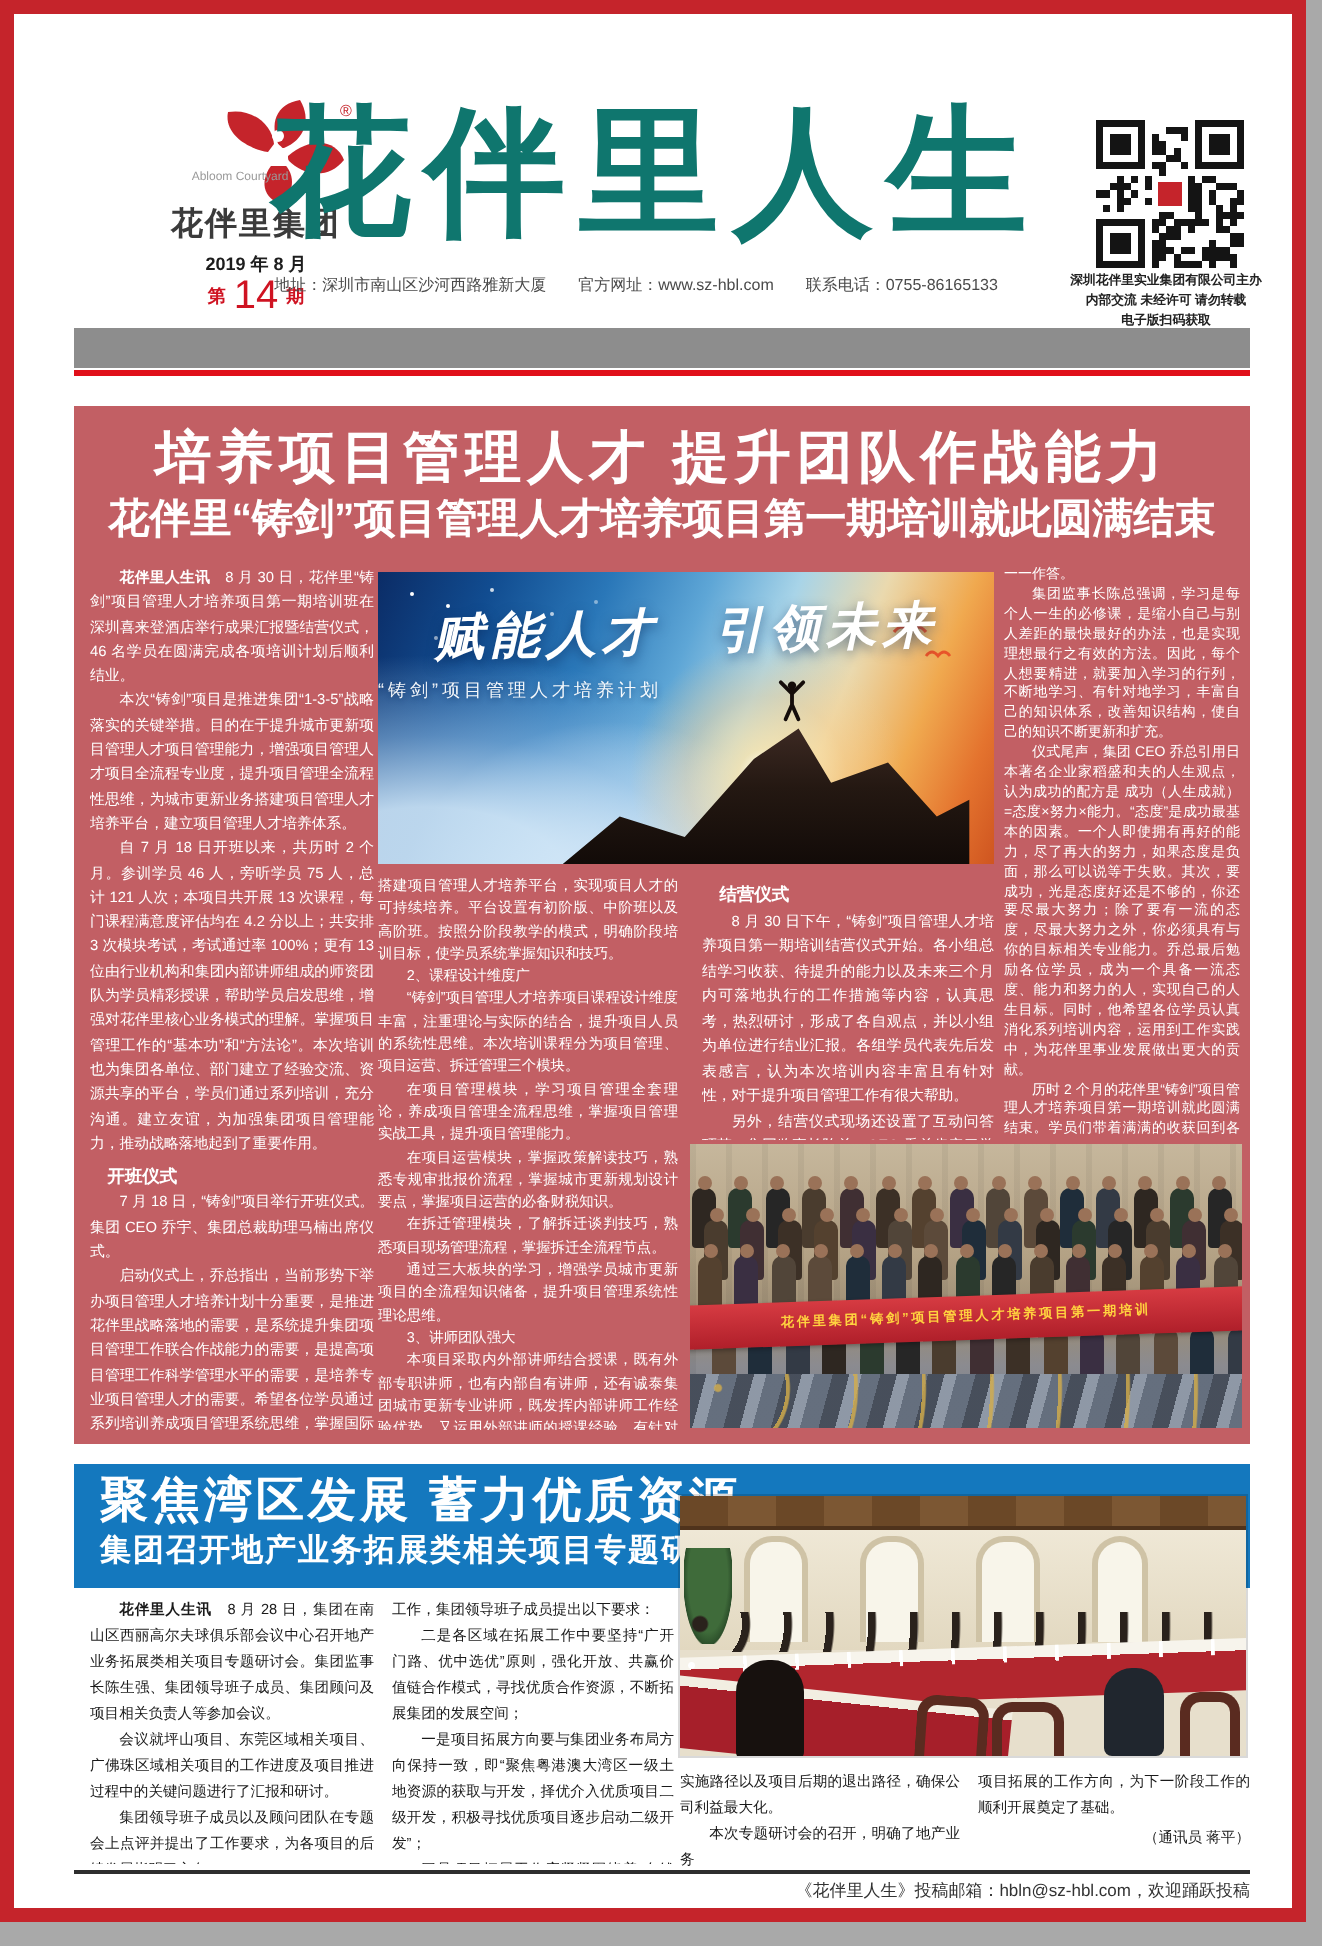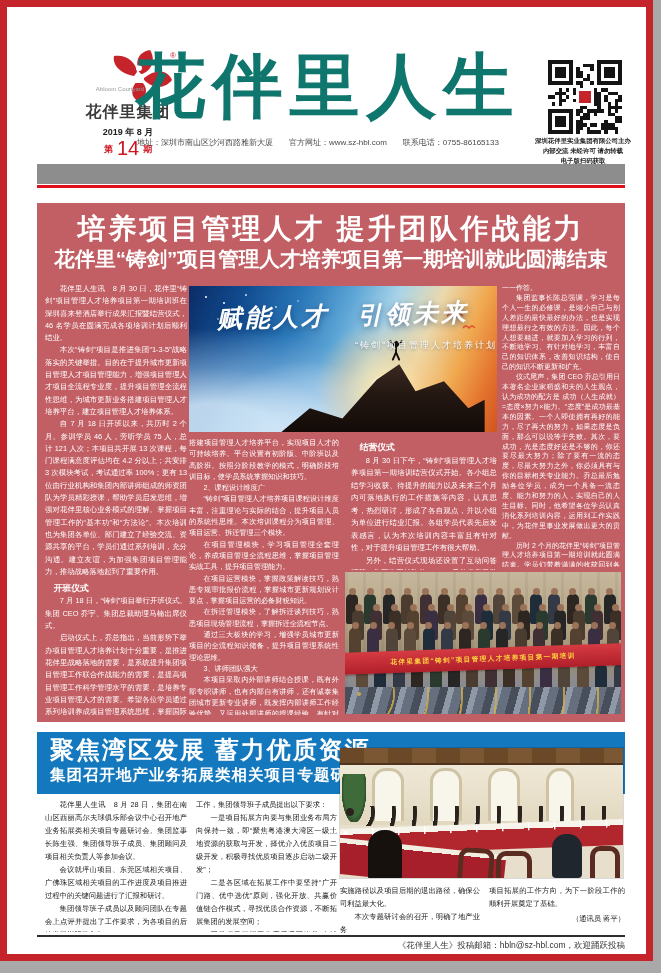--- a/index.html
+++ b/index.html
@@ -38,21 +38,21 @@
          font-weight:900;letter-spacing:3px;white-space:nowrap}
   .a1 h3{position:absolute;left:0;top:42px;width:100%;margin:0;text-align:center;font-size:20.5px;
          font-weight:800;letter-spacing:0;white-space:nowrap}
 
   .col{position:absolute;overflow:hidden;text-align:justify}
   .col p{margin:0}
   .p-para{text-indent:2em}
   .p-cont{text-indent:0}
   .p-num{text-indent:2em}
   .p-lead{text-indent:2em}
-  .p-lead b{font-weight:400}
+  .p-lead b{font-weight:700}
   .p-sub{font-weight:800;text-indent:1em;font-size:1.18em;margin:4px 0 1px !important}
   .p-sign{text-align:right;text-indent:0;margin-top:2px !important}
   .p-plain{text-indent:0}
 
   .c1{left:8px;top:80px;width:142px;height:436px;font-size:7.4px;line-height:12.3px}
   .c2{left:152px;top:234px;width:150px;height:278px;font-size:7.2px;line-height:11.3px}
   .c3{left:314px;top:234px;width:146px;height:133px;font-size:7.4px;line-height:12.5px}
   .c4{left:465px;top:80px;width:118px;height:284px;font-size:7px;line-height:9.9px}
 
   
@@ -66,21 +66,21 @@
      box-shadow:18px 6px 0 #fff,40px -2px 0 rgba(255,255,255,.8),70px 10px 0 rgba(255,255,255,.7),
      12px 22px 0 rgba(255,255,255,.6),55px 26px 0 rgba(255,255,255,.5),92px 4px 0 rgba(255,255,255,.45)}
   .mountain{position:absolute;left:30%;bottom:0;width:66%;height:58%;
      background:linear-gradient(180deg,#4a332c 0%,#241812 55%,#120b08 100%);
      clip-path:polygon(0 100%,14% 72%,30% 84%,47% 38%,58% 20%,66% 52%,80% 40%,92% 72%,100% 62%,100% 100%)}
   .climber{position:absolute;left:64.5%;top:36%;width:16px;height:22px}
   .birds{position:absolute;left:83%;top:15%;width:34px;height:26px}
   .slogan{position:absolute;left:0;right:0;top:13px;text-align:center;font-size:25px;font-weight:900;
      font-style:italic;color:#fff;letter-spacing:3px;transform:rotate(-1.5deg);
      text-shadow:0 2px 6px rgba(10,40,90,.55);white-space:nowrap}
-  .slogan-sub{position:absolute;left:0;right:0;top:53px;text-align:right;font-size:9px;color:#fff;
+  .slogan-sub{position:absolute;left:0;right:0;top:53px;text-align:left;font-size:9px;color:#fff;
      letter-spacing:2px;opacity:.95;text-shadow:0 1px 3px rgba(10,40,90,.5)}
 
   
   .gphoto{position:absolute;left:308px;top:369px;width:276px;height:142px;overflow:hidden;
     background:
       repeating-linear-gradient(90deg, rgba(0,0,0,.05) 0 3px, rgba(0,0,0,0) 3px 18px),
       linear-gradient(180deg,#c6b79c 0%,#b3a184 40%,#9b8c74 62%,#8b8b90 78%,#767e8c 100%)}
   .person{position:absolute;width:12px;height:30px;border-radius:5px 5px 2px 2px}
   .person::before{content:"";position:absolute;left:2.5px;top:-6px;width:7px;height:7px;
      border-radius:50%;background:#9a7258}
@@ -458,22 +458,22 @@
     <div class="mp-chair ch3"></div>
   </div>
 
   <div class="a2col b1">
       <p class="p-lead"><b>花伴里人生讯</b>　8 月 28 日，集团在南山区西丽高尔夫球俱乐部会议中心召开地产业务拓展类相关项目专题研讨会。集团监事长陈生强、集团领导班子成员、集团顾问及项目相关负责人等参加会议。</p>
       <p class="p-para">会议就坪山项目、东莞区域相关项目、广佛珠区域相关项目的工作进度及项目推进过程中的关键问题进行了汇报和研讨。</p>
       <p class="p-para">集团领导班子成员以及顾问团队在专题会上点评并提出了工作要求，为各项目的后续发展指明了方向。</p>
     </div>
   <div class="a2col b2">
       <p class="p-cont">工作，集团领导班子成员提出以下要求：</p>
+      <p class="p-para">二是各区域在拓展工作中要坚持“广开门路、优中选优”原则，强化开放、共赢价值链合作模式，寻找优质合作资源，不断拓展集团的发展空间；</p>
       <p class="p-para">一是项目拓展方向要与集团业务布局方向保持一致，即“聚焦粤港澳大湾区一级土地资源的获取与开发，择优介入优质项目二级开发，积极寻找优质项目逐步启动二级开发”；</p>
-      <p class="p-para">二是各区域在拓展工作中要坚持“广开门路、优中选优”原则，强化开放、共赢价值链合作模式，寻找优质合作资源，不断拓展集团的发展空间；</p>
       <p class="p-para">三是项目拓展工作应紧紧围绕着“有钱赚”、“能落地”、“可退出”的拓展思路展开，严格考量项目的经济可行性、项目落地的</p>
     </div>
   <div class="a2col b4">
       <p class="p-cont">项目拓展的工作方向，为下一阶段工作的顺利开展奠定了基础。</p>
       <p class="p-sign">（通讯员 蒋平）</p>
     </div>
   <div class="a2col b3">
       <p class="p-cont">实施路径以及项目后期的退出路径，确保公司利益最大化。</p>
       <p class="p-para">本次专题研讨会的召开，明确了地产业务</p>
     </div>

